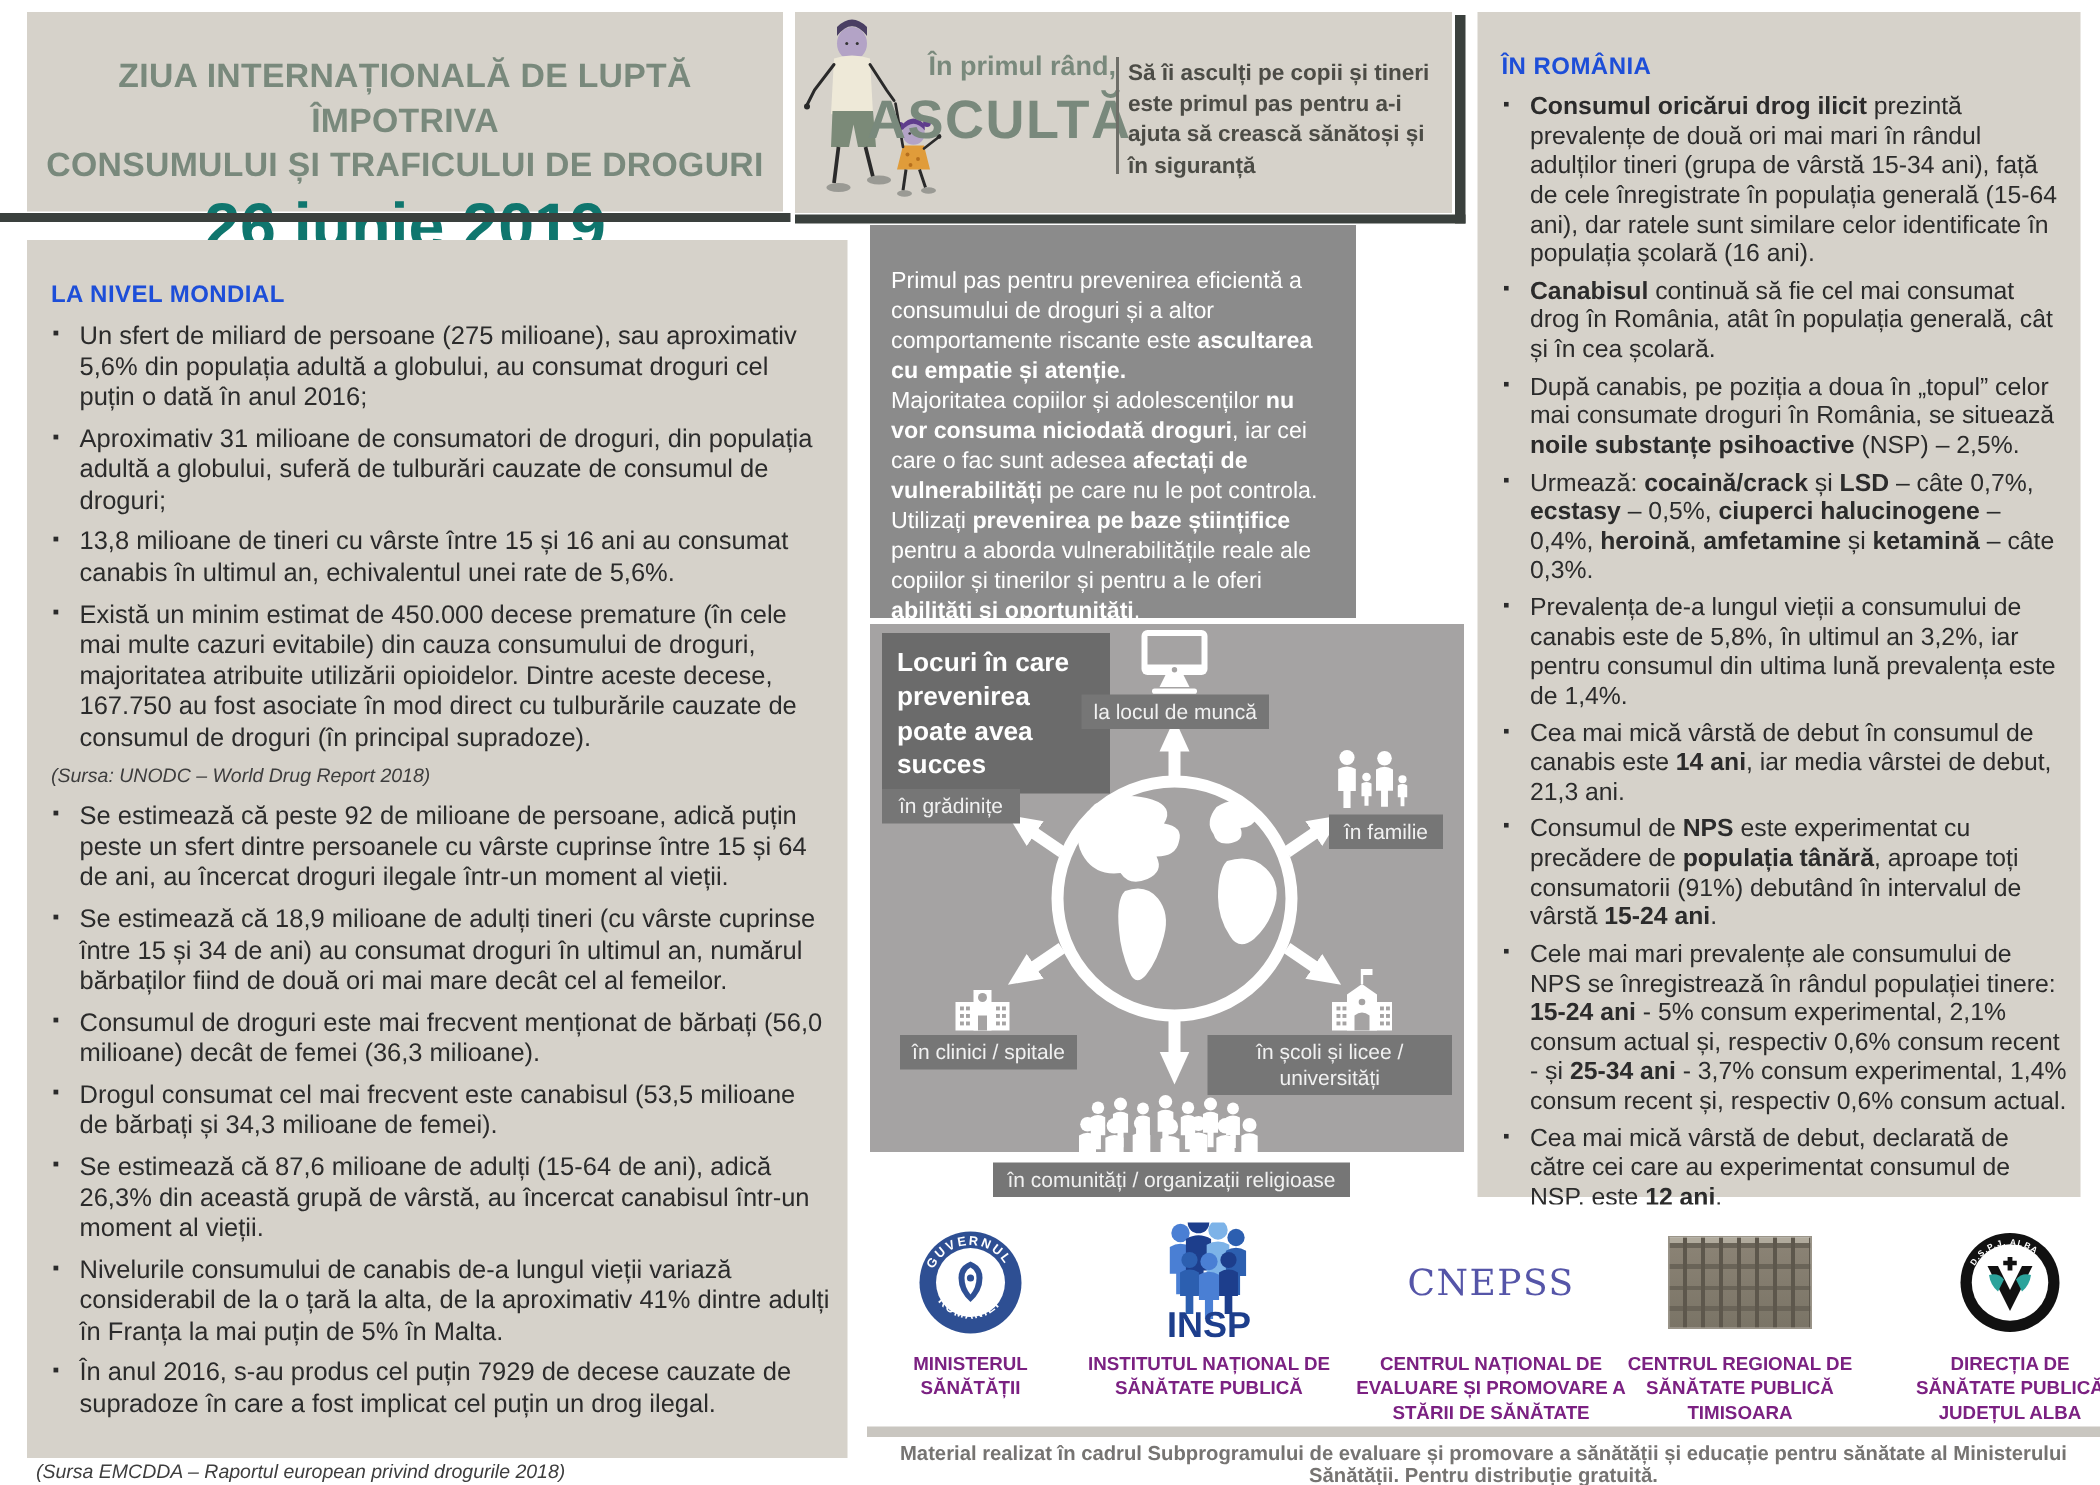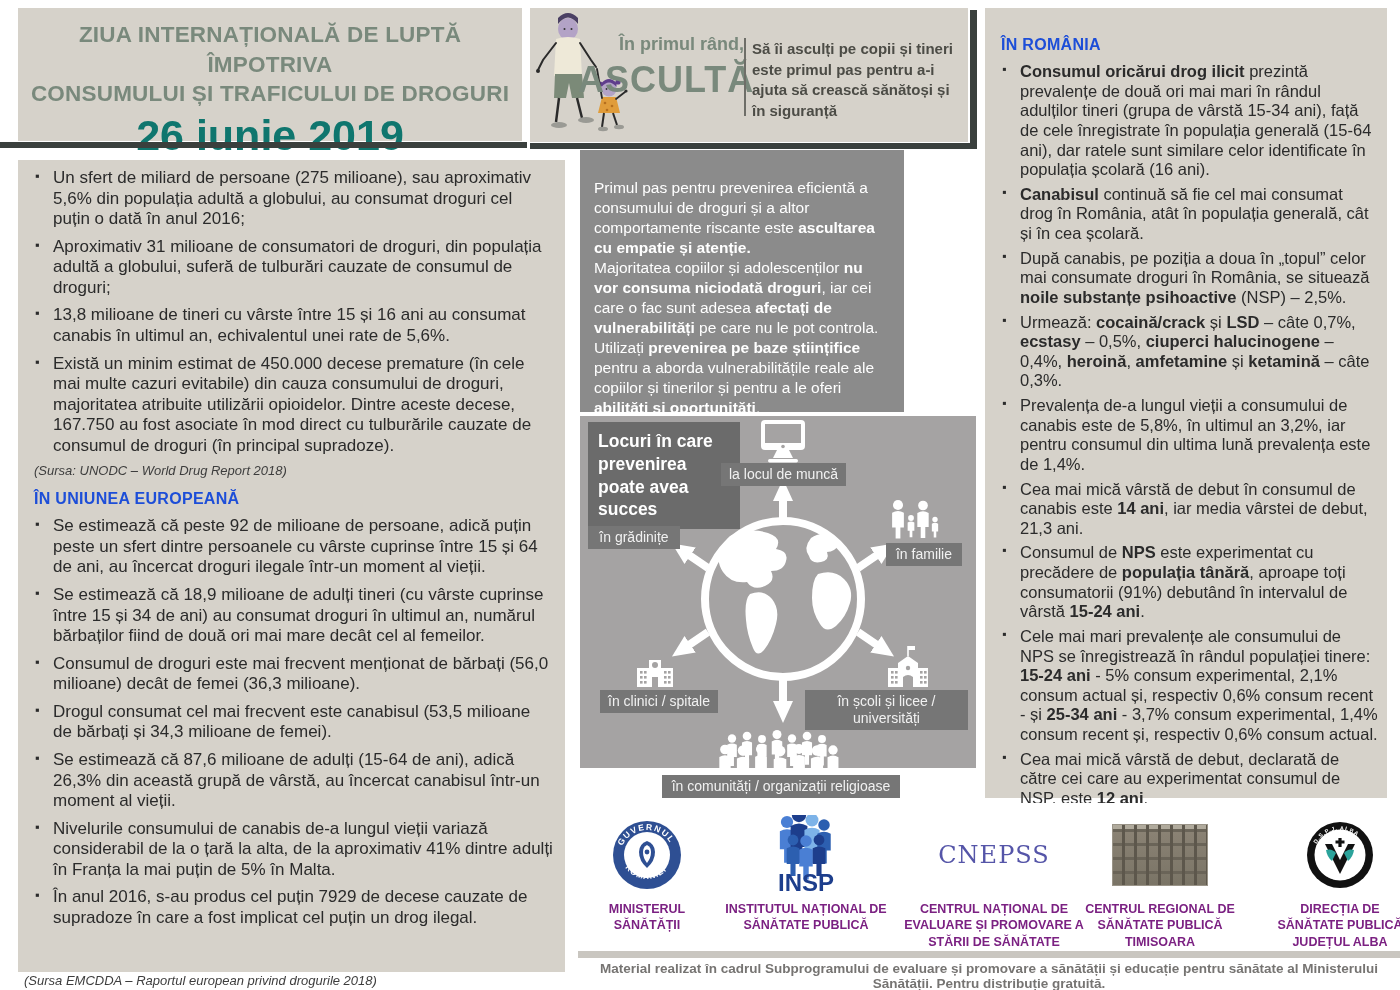--- a/index.html
+++ b/index.html
@@ -3,21 +3,21 @@
 <meta charset="utf-8">
 <style>
   *{margin:0;padding:0;box-sizing:border-box}
   body{font-family:"Liberation Sans",sans-serif;background:#fff}
   .page{position:relative;width:1400px;height:990px;background:#fff;overflow:hidden}
   .abs{position:absolute}
   .panel{background:#d6d2ca}
   .darkbar{background:#3a403d}
   .b{font-weight:700}
   
-  .tl-panel{left:18px;top:8px;width:504px;height:133px;text-align:center;padding-top:12px}
+  .tl-panel{left:18px;top:8px;width:504px;height:133px;text-align:center;padding-top:28px}
   .tl-title{font-size:22.5px;font-weight:700;color:#79897c;line-height:1.32;letter-spacing:.2px}
   .tl-date{font-size:43px;font-weight:700;color:#0f766e;margin-top:2px}
   
   .tm-panel{left:530px;top:8px;width:438px;height:134px}
   .camp-wrap{position:absolute;left:48px;top:26px;width:166px;text-align:right;color:#79897c}
   .camp1{font-size:18px;font-weight:700;white-space:nowrap}
   .camp2{font-size:36px;font-weight:700;letter-spacing:1px;margin-top:4px}
   .camp-div{position:absolute;left:214px;top:30px;width:2px;height:78px;background:#6e6e68}
   .tagline{position:absolute;left:222px;top:31px;width:212px;font-size:15px;font-weight:700;color:#4c4c46;line-height:1.38}
   
@@ -103,28 +103,28 @@
       <div class="camp1">În primul rând,</div>
       <div class="camp2">ASCULTĂ</div>
     </div>
     <div class="camp-div"></div>
     <div class="tagline">Să îi asculți pe copii și tineri este primul pas pentru a-i ajuta să crească sănătoși și în siguranță</div>
   </div>
   <div class="abs darkbar" style="left:530px;top:143px;width:447px;height:6px"></div>
   <div class="abs darkbar" style="left:970px;top:10px;width:7px;height:139px"></div>
 
   <div class="abs panel left-panel">
+    <h2 class="sec">LA NIVEL MONDIAL</h2>
     <ul class="blist">
       <li>Un sfert de miliard de persoane (275 milioane), sau aproximativ 5,6% din populația adultă a globului, au consumat droguri cel puțin o dată în anul 2016;</li>
       <li>Aproximativ 31 milioane de consumatori de droguri, din populația adultă a globului, suferă de tulburări cauzate de consumul de droguri;</li>
       <li>13,8 milioane de tineri cu vârste între 15 și 16 ani au consumat canabis în ultimul an, echivalentul unei rate de 5,6%.</li>
       <li>Există un minim estimat de 450.000 decese premature (în cele mai multe cazuri evitabile) din cauza consumului de droguri, majoritatea atribuite utilizării opioidelor. Dintre aceste decese, 167.750 au fost asociate în mod direct cu tulburările cauzate de consumul de droguri (în principal supradoze).</li>
     </ul>
     <div class="src">(Sursa: UNODC – World Drug Report 2018)</div>
-    <h2 class="sec" style="margin-top:12px">ÎN UNIUNEA EUROPEANĂ</h2>
     <ul class="blist">
       <li>Se estimează că peste 92 de milioane de persoane, adică puțin peste un sfert dintre persoanele cu vârste cuprinse între 15 și 64 de ani, au încercat droguri ilegale într-un moment al vieții.</li>
       <li>Se estimează că 18,9 milioane de adulți tineri (cu vârste cuprinse între 15 și 34 de ani) au consumat droguri în ultimul an, numărul bărbaților fiind de două ori mai mare decât cel al femeilor.</li>
       <li>Consumul de droguri este mai frecvent menționat de bărbați (56,0 milioane) decât de femei (36,3 milioane).</li>
       <li>Drogul consumat cel mai frecvent este canabisul (53,5 milioane de bărbați și 34,3 milioane de femei).</li>
       <li>Se estimează că 87,6 milioane de adulți (15-64 de ani), adică 26,3% din această grupă de vârstă, au încercat canabisul într-un moment al vieții.</li>
       <li>Nivelurile consumului de canabis de-a lungul vieții variază considerabil de la o țară la alta, de la aproximativ 41% dintre adulți în Franța la mai puțin de 5% în Malta.</li>
       <li>În anul 2016, s-au produs cel puțin 7929 de decese cauzate de supradoze în care a fost implicat cel puțin un drog ilegal.</li>
     </ul>
   </div>

